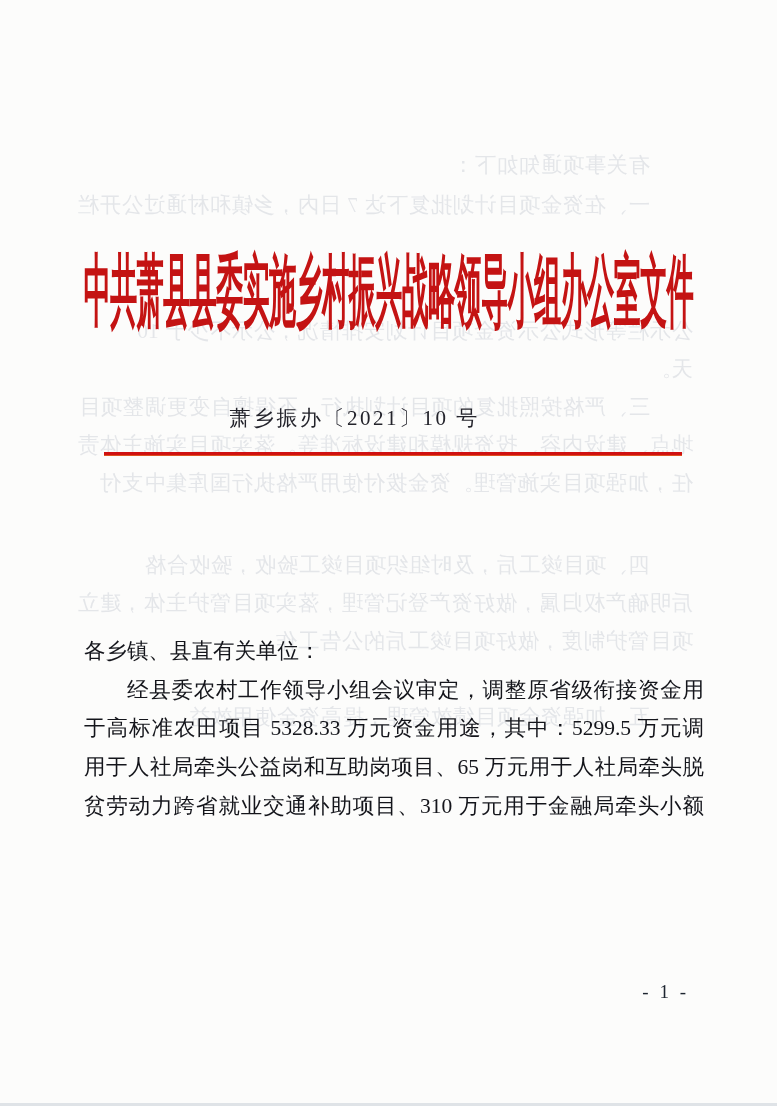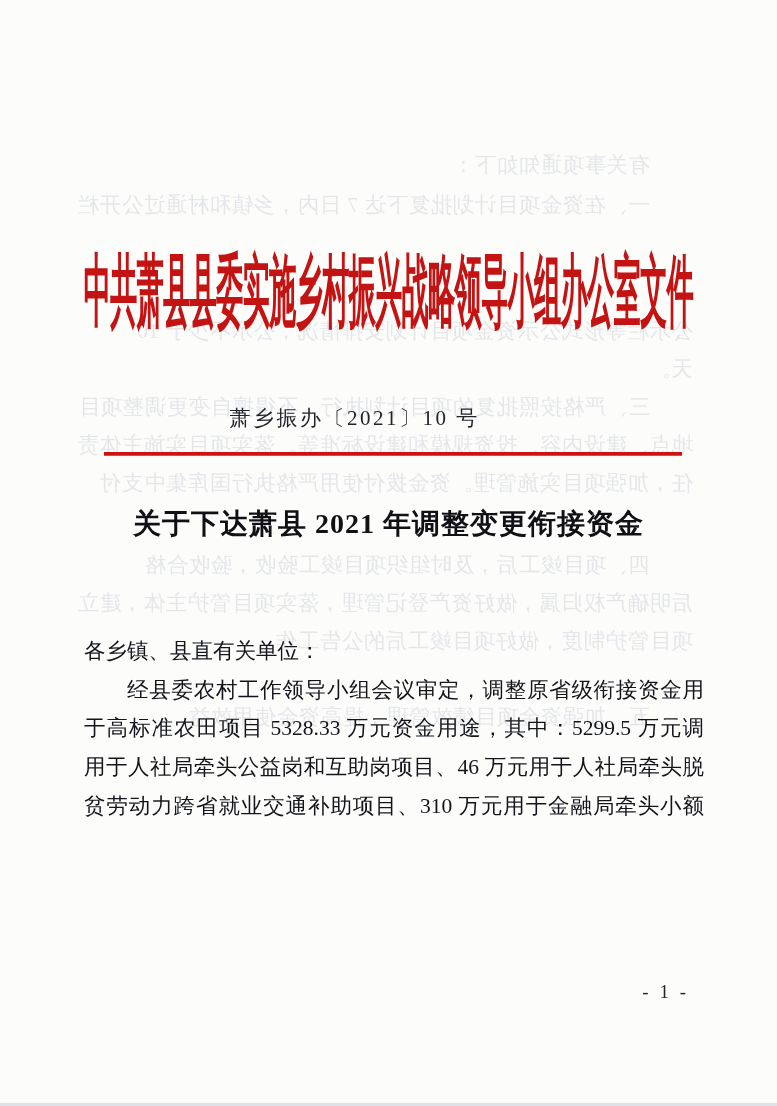--- a/index.html
+++ b/index.html
@@ -87,33 +87,32 @@
       <div class="bline indent" style="top: 702px;">五、加强资金项目绩效管理，提高资金使用效益。</div>
     </div>
 
   <div class="banner">中共萧县县委实施乡村振兴战略领导小组办公室文件</div>
 
   <div class="docnum">萧乡振办〔2021〕10 号</div>
 
   <div class="redline"></div>
 
   <div class="title">
-    <div>关于下达萧县 2021 年调整变更衔接资金</div>
   </div>
 
   <div class="docbody">
 
       <div class="line short">各乡镇、县直有关单位：</div>
 
       <div class="line indent fill">经县委农村工作领导小组会议审定，调整原省级衔接资金用</div>
 
       <div class="line fill">于高标准农田项目 5328.33 万元资金用途，其中：5299.5 万元调</div>
 
 
-      <div class="line fill">用于人社局牵头公益岗和互助岗项目、46 万元用于人社局牵头脱</div>
+      <div class="line fill">用于人社局牵头公益岗和互助岗项目、65 万元用于人社局牵头脱</div>
 
       <div class="line fill">贫劳动力跨省就业交通补助项目、310 万元用于金融局牵头小额</div>
 
 
 
     </div>
 
   <div class="pagenum">- 1 -</div>
 
 </div>

